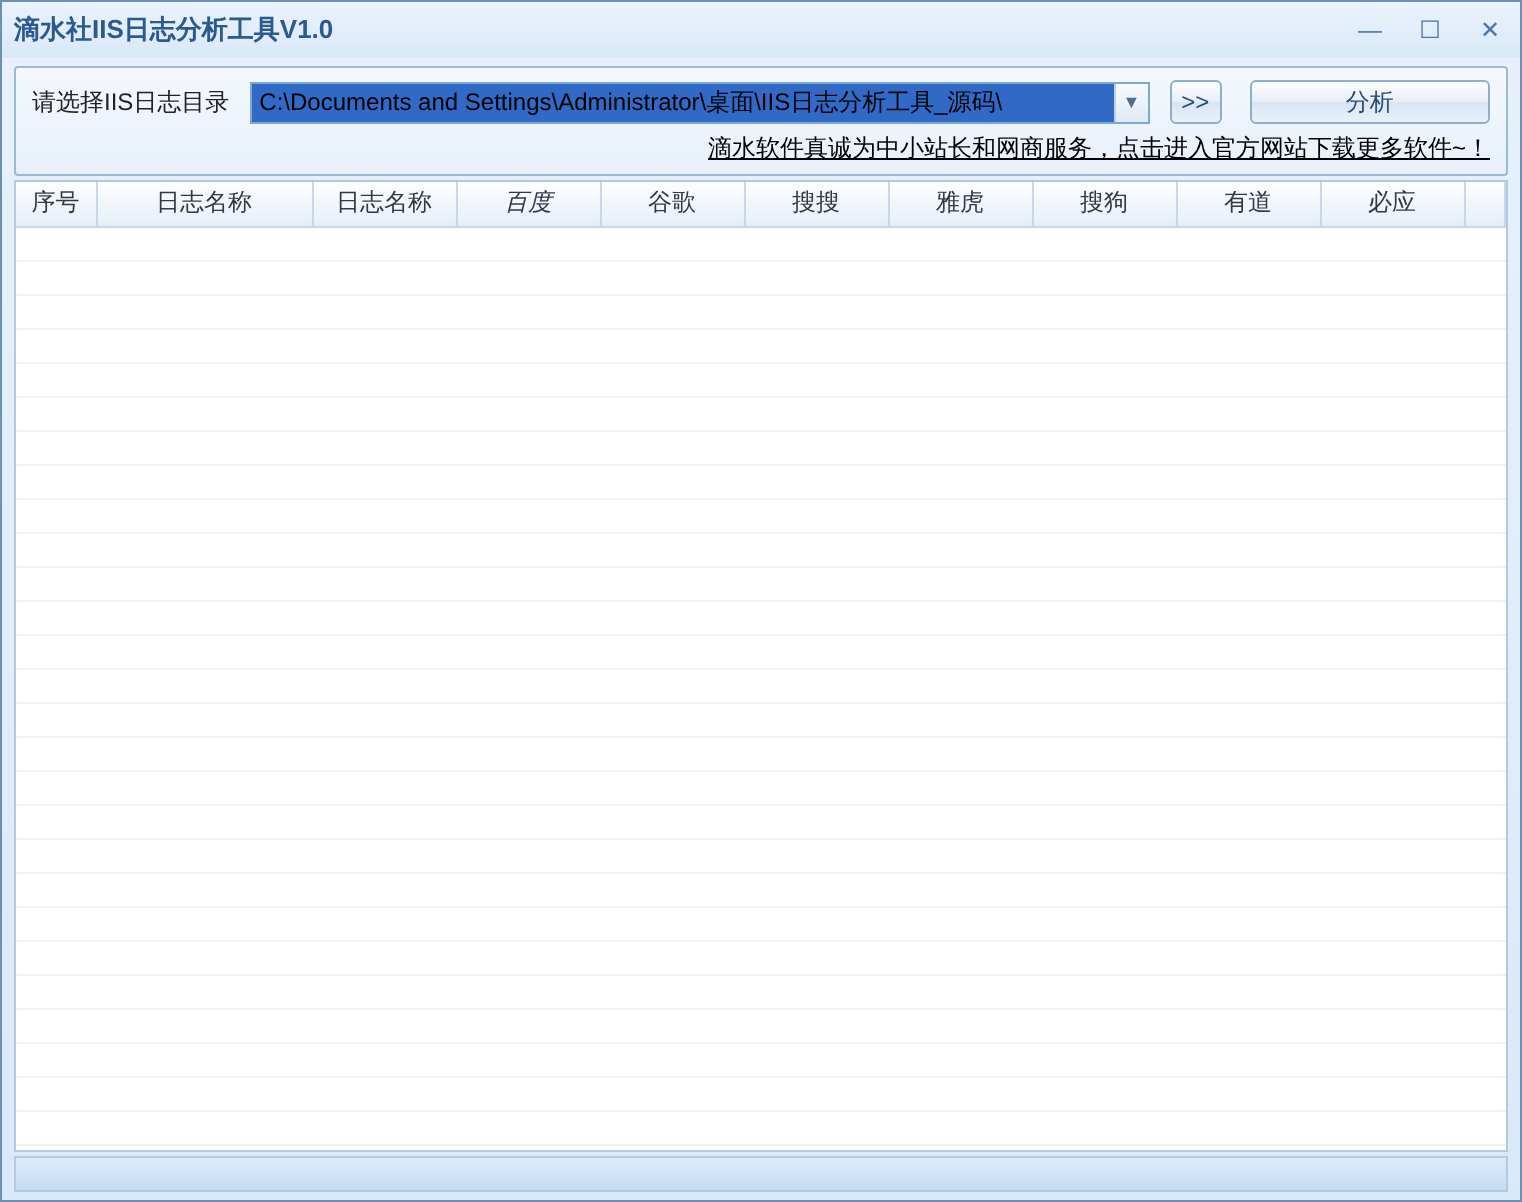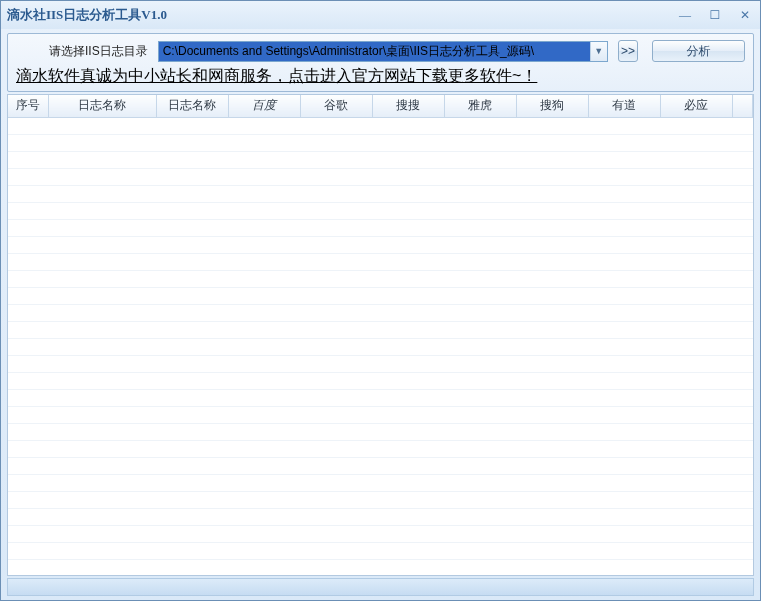--- a/index.html
+++ b/index.html
@@ -21,21 +21,20 @@
 }
 .titlebar {
   height: 28px;
   background: linear-gradient(to bottom, #eaf3fc 0%, #d9e8f7 100%);
   display: flex;
   align-items: center;
   padding: 0 6px;
   color: #2b5a8f;
   font-weight: bold;
   font-size: 13px;
-  font-family: Liberation Serif, serif;
 }
 .titlebar-text { flex: 1; }
 .win-controls { display: flex; gap: 12px; align-items: center; }
 .win-btn {
   width: 18px;
   height: 14px;
   display: flex;
   align-items: center;
   justify-content: center;
   cursor: pointer;
@@ -50,21 +49,20 @@
   border-radius: 2px;
   padding: 6px 8px 4px 8px;
   display: flex;
   flex-direction: column;
   gap: 4px;
 }
 .toolbar-row1 {
   display: flex;
   align-items: center;
   gap: 10px;
-  margin-left: 33px;
 }
 .dir-label { white-space: nowrap; color: #222; }
 .combo {
   flex: 0 0 450px;
   height: 21px;
   border: 1px solid #7ca7ce;
   background: #fff;
   display: flex;
   align-items: center;
   position: relative;
@@ -99,23 +97,23 @@
   display: flex;
   align-items: center;
   justify-content: center;
   cursor: pointer;
   color: #2c4a6c;
   font-size: 12px;
 }
 .browse-btn { width: 28px; }
 .analyze-btn { width: 130px; margin-left: 4px; text-align: right; }
 .promo {
-  text-align: left;
+  text-align: right;
   color: #333;
-  font-size: 16px;
+  font-size: 12px;
 }
 .promo a { color: #000; text-decoration: underline; cursor: pointer; }
 .table-wrap {
   flex: 1;
   margin: 0 6px 2px 6px;
   border: 1px solid #b3c9e0;
   background: #fff;
   overflow: hidden;
   display: flex;
   flex-direction: column;

